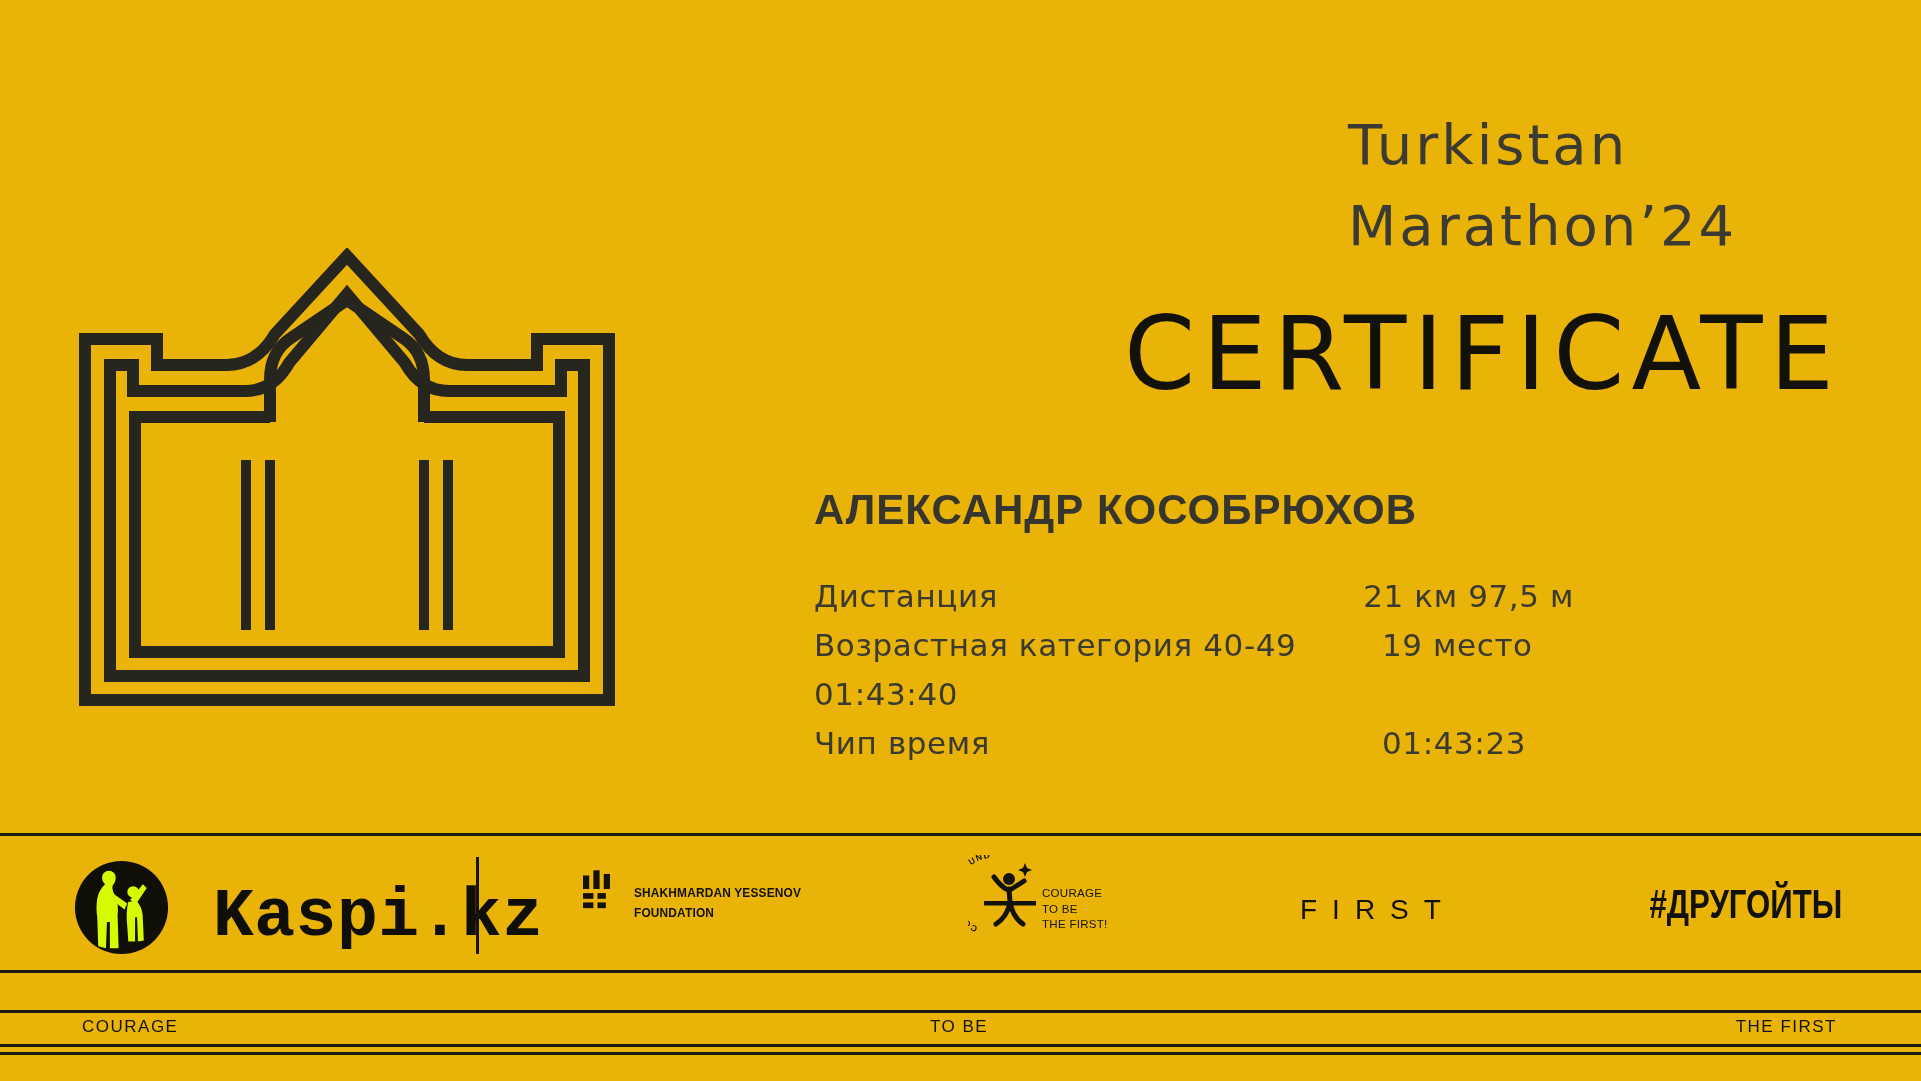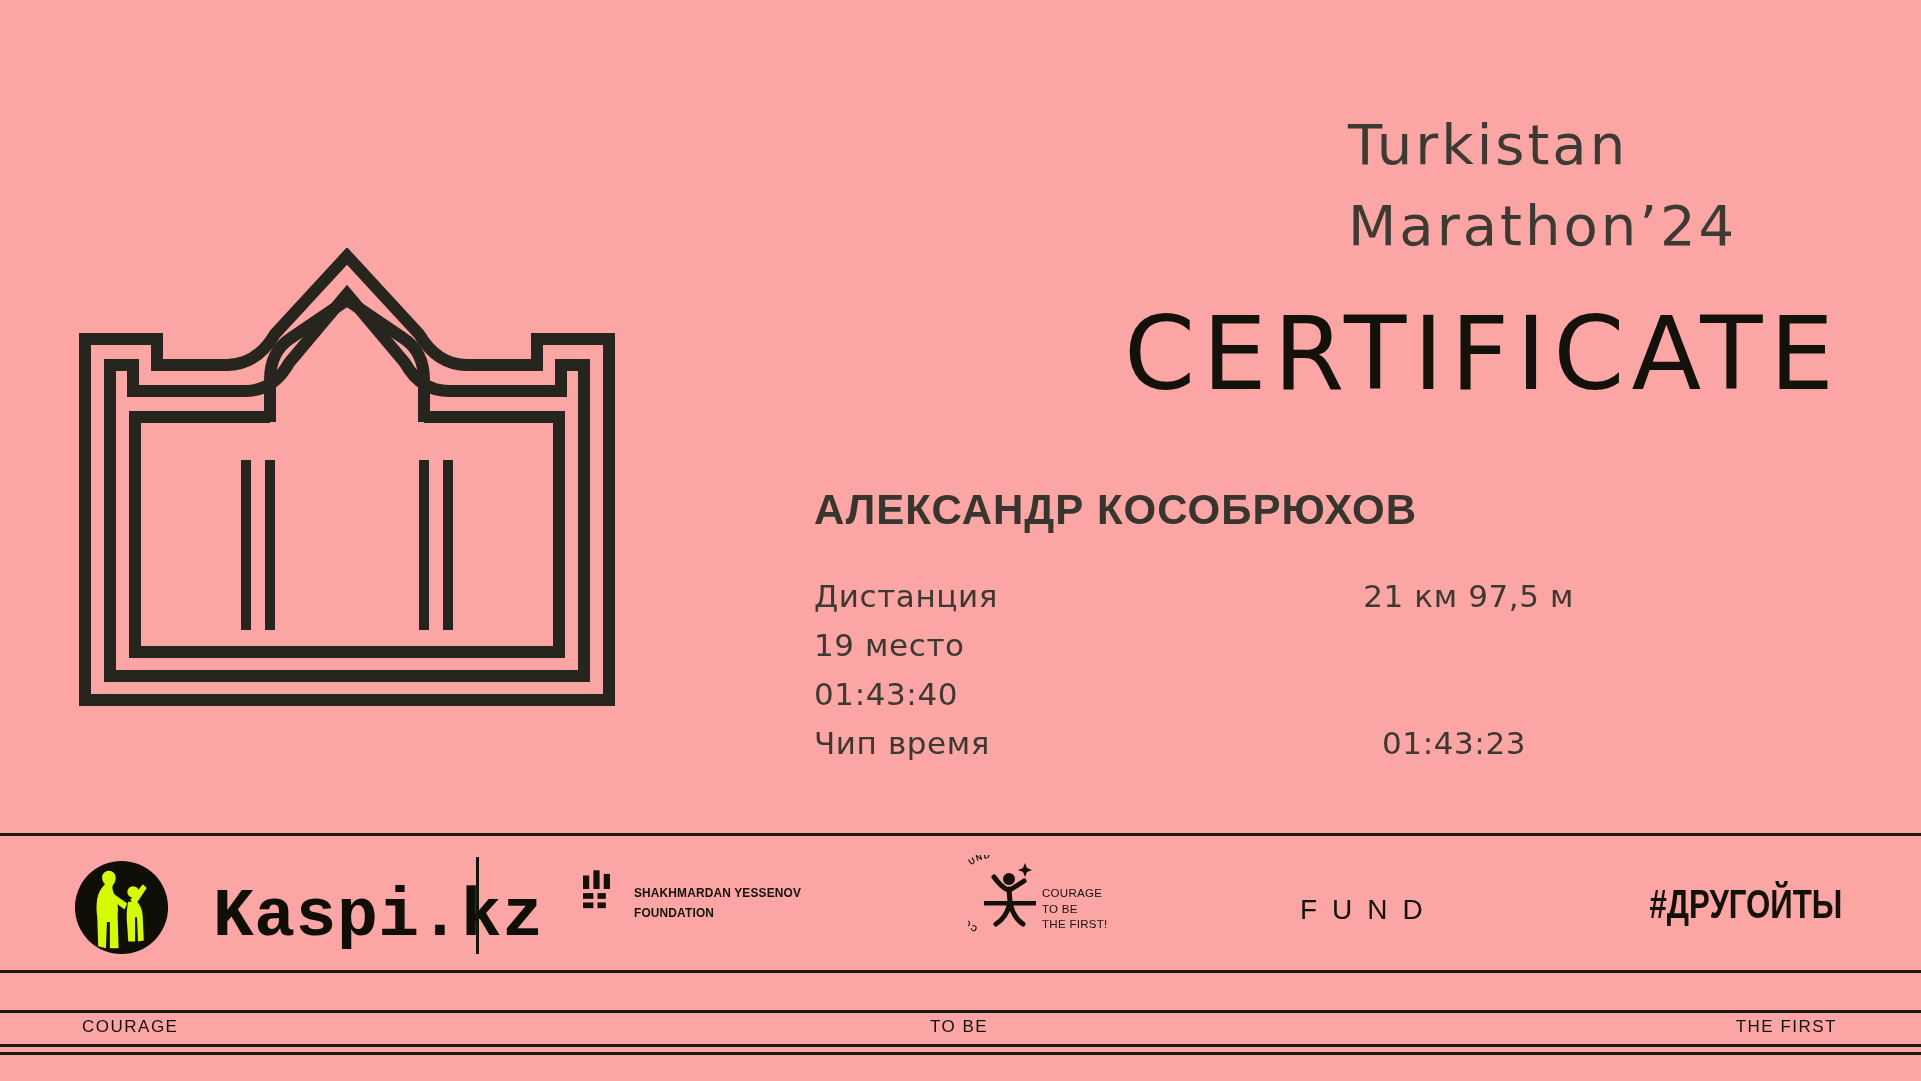--- a/index.html
+++ b/index.html
@@ -1,19 +1,19 @@
 <!DOCTYPE html>
 <html><head>
 <meta charset="utf-8">
 <style>
   html,body{margin:0;padding:0;background:#2b2b2b;}
   *{box-sizing:border-box;}
   #cert{
     position:relative;width:1921px;height:1081px;overflow:hidden;
-    background:#fca5a5;color:#16160F;
+    background:#eab308;color:#16160F;
     font-family:"DejaVu Sans","Liberation Sans",sans-serif;
   }
   .abs{position:absolute;}
   
   .title{left:1348px;top:104px;font-size:56px;line-height:81px;
     letter-spacing:3px;color:#3B3B33;white-space:nowrap;}
   .cert-word{right:80px;top:294px;font-size:102px;font-weight:500;
     letter-spacing:7px;color:#12120B;white-space:nowrap;}
   
   .name{left:814px;top:486px;font-size:42px;font-weight:bold;letter-spacing:1px;
@@ -73,20 +73,21 @@
   <div class="abs cert-word">CERTIFICATE</div>
 
   <div class="abs name">АЛЕКСАНДР КОСОБРЮХОВ</div>
 
   <div class="abs stats">
     <div class="stat-row">
       <div class="stat-label">Дистанция</div>
       <div class="stat-value">21 км 97,5 м</div>
     </div>
     <div class="stat-row">
+      <div class="stat-label">Возрастная категория 40-49</div>
       <div class="stat-value">19 место</div>
     </div>
     <div class="stat-row">
       <div class="stat-value">01:43:40</div>
     </div>
     <div class="stat-row">
       <div class="stat-label">Чип время</div>
       <div class="stat-value">01:43:23</div>
     </div>
   </div>
@@ -139,21 +140,21 @@
     <circle cx="41" cy="24" r="6" fill="#12120B"></circle>
     <rect x="16" y="46" width="52" height="4.5" fill="#12120B"></rect>
     <path d="M57 8 L59 13 L64 15 L59 17 L57 22 L55 17 L50 15 L55 13 Z" fill="#12120B"></path>
   </svg>
   <div class="abs courage-text">
     <div>COURAGE</div>
     <div>TO BE</div>
     <div>THE FIRST!</div>
   </div>
 
-  <div class="abs krida">FUND</div>
+  <div class="abs krida">FIRST</div>
 
   <div class="abs hashtag">#ДРУГОЙТЫ</div>
 
   <div class="abs hline" style="top:1010px;"></div>
   <div class="abs strip-text strip-left">COURAGE</div>
   <div class="abs strip-text strip-center">TO BE</div>
   <div class="abs strip-text strip-right">THE FIRST</div>
   <div class="abs hline" style="top:1044px;"></div>
   <div class="abs hline" style="top:1052px;"></div>
 

